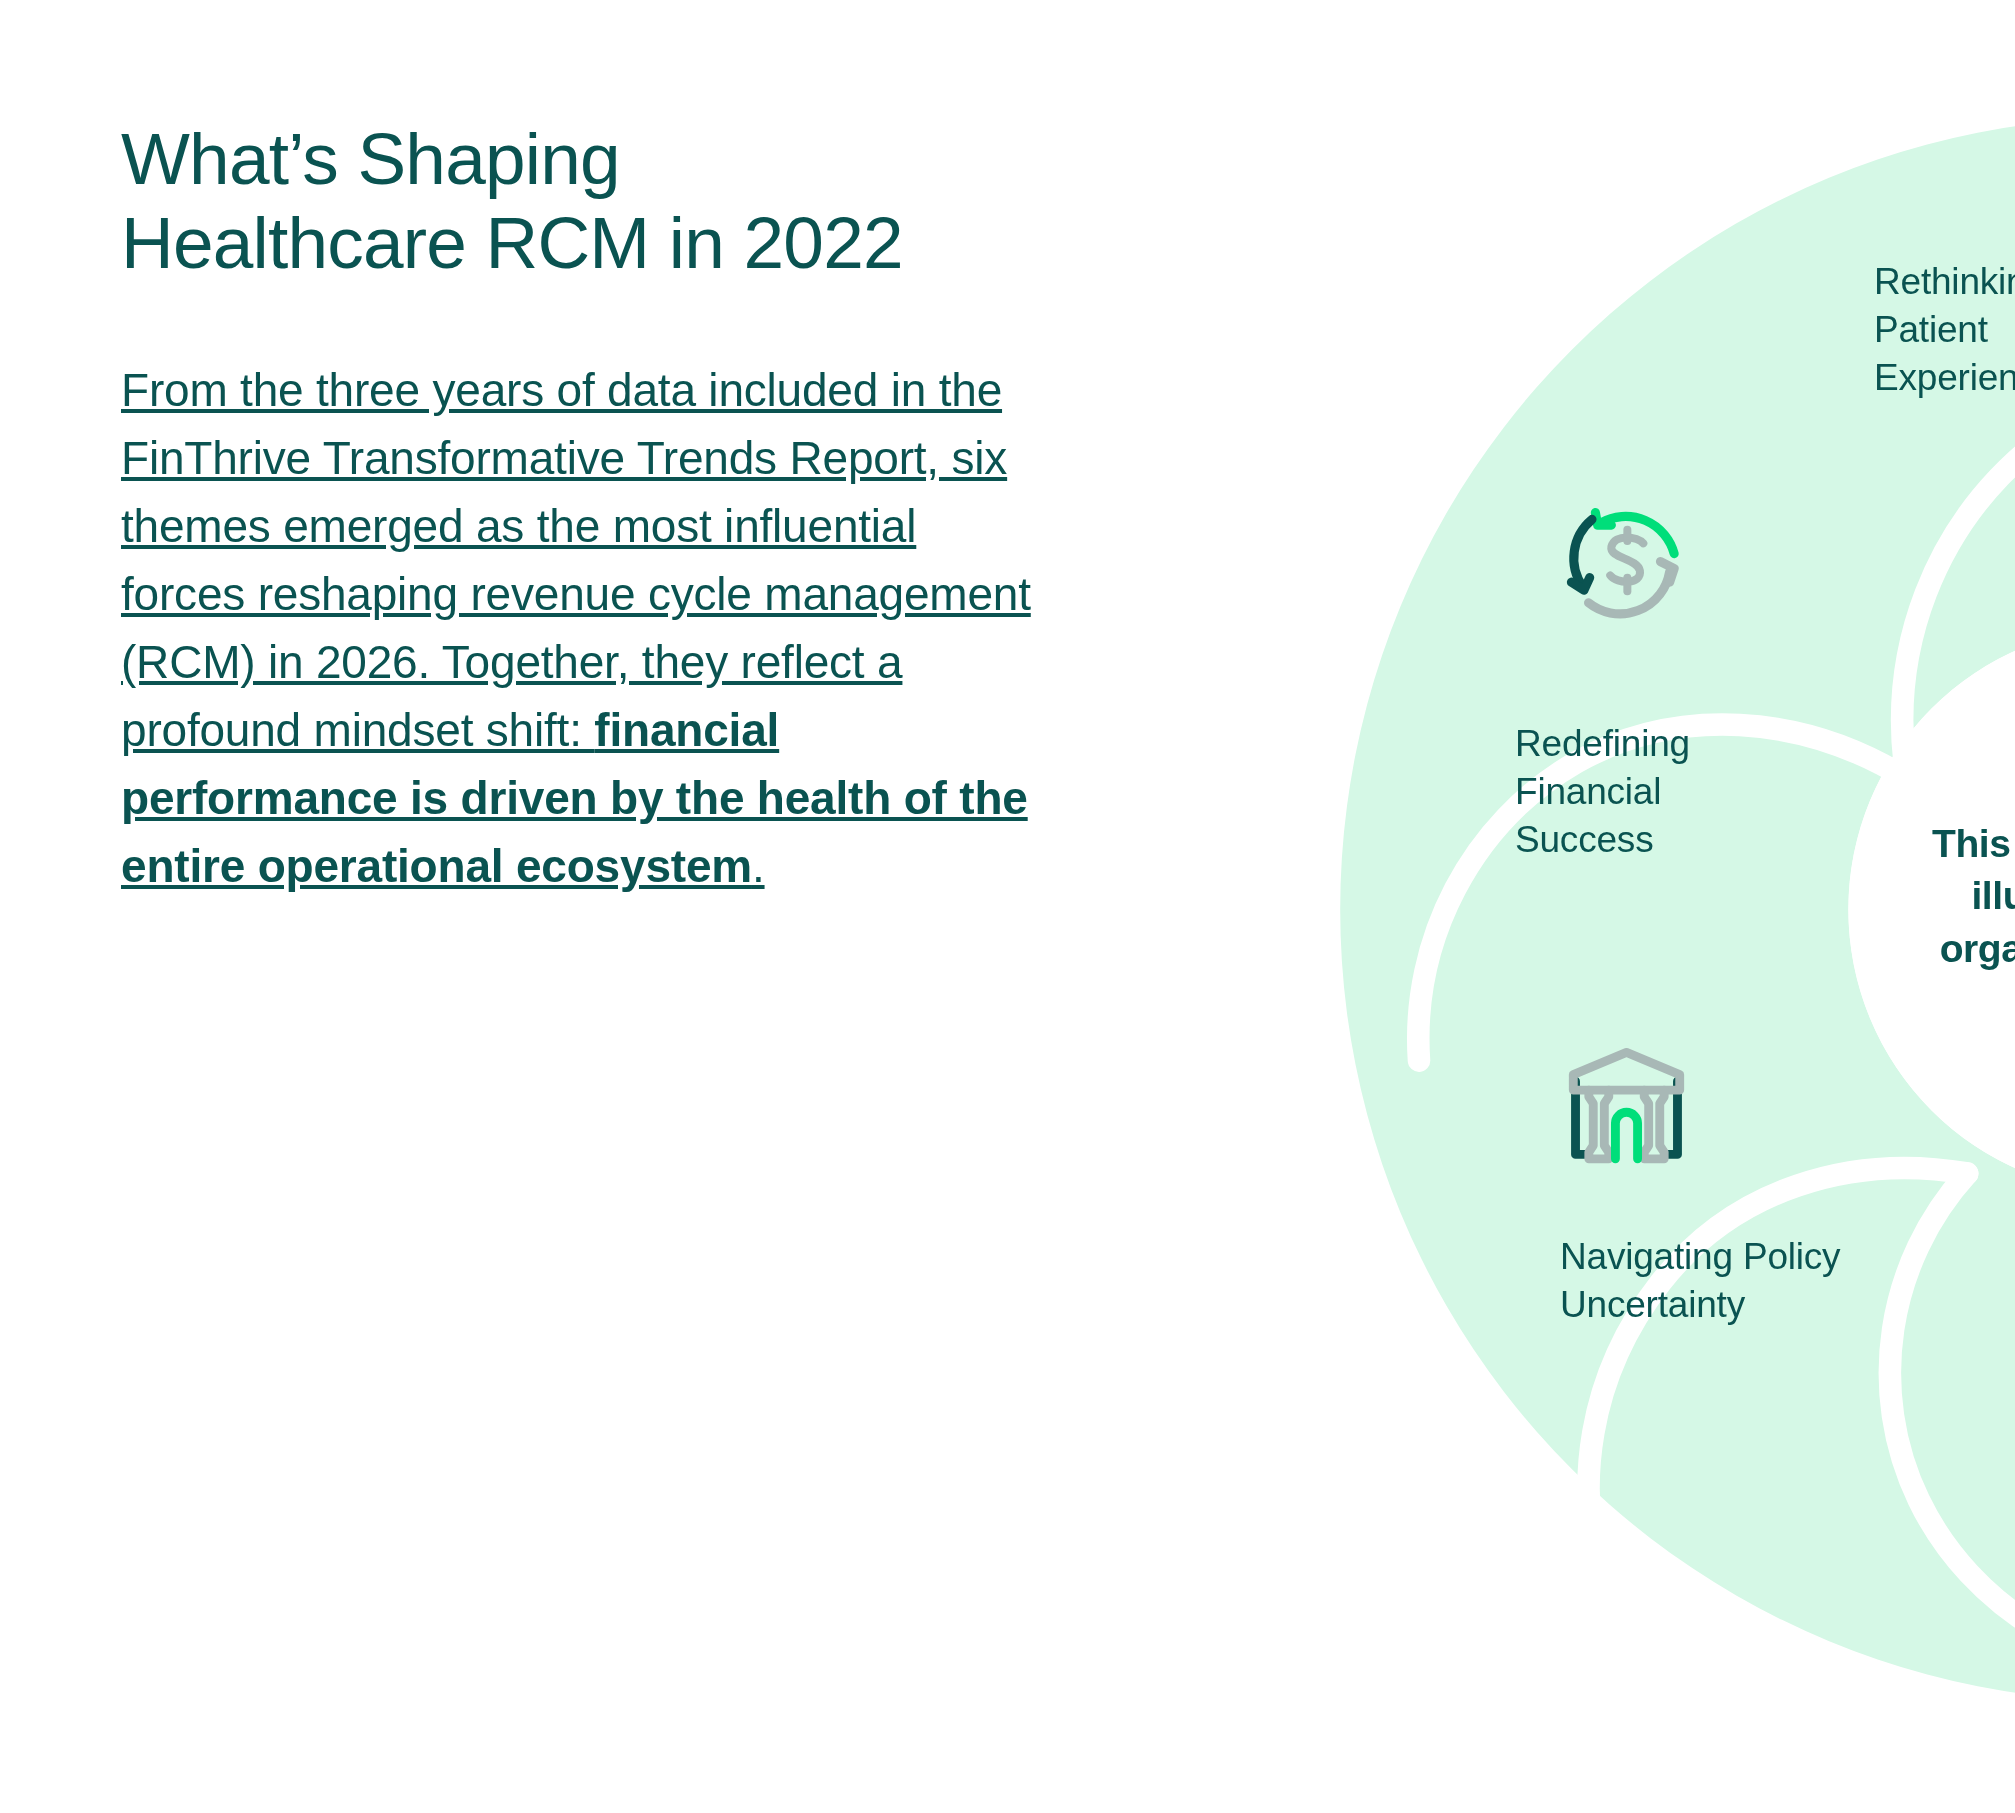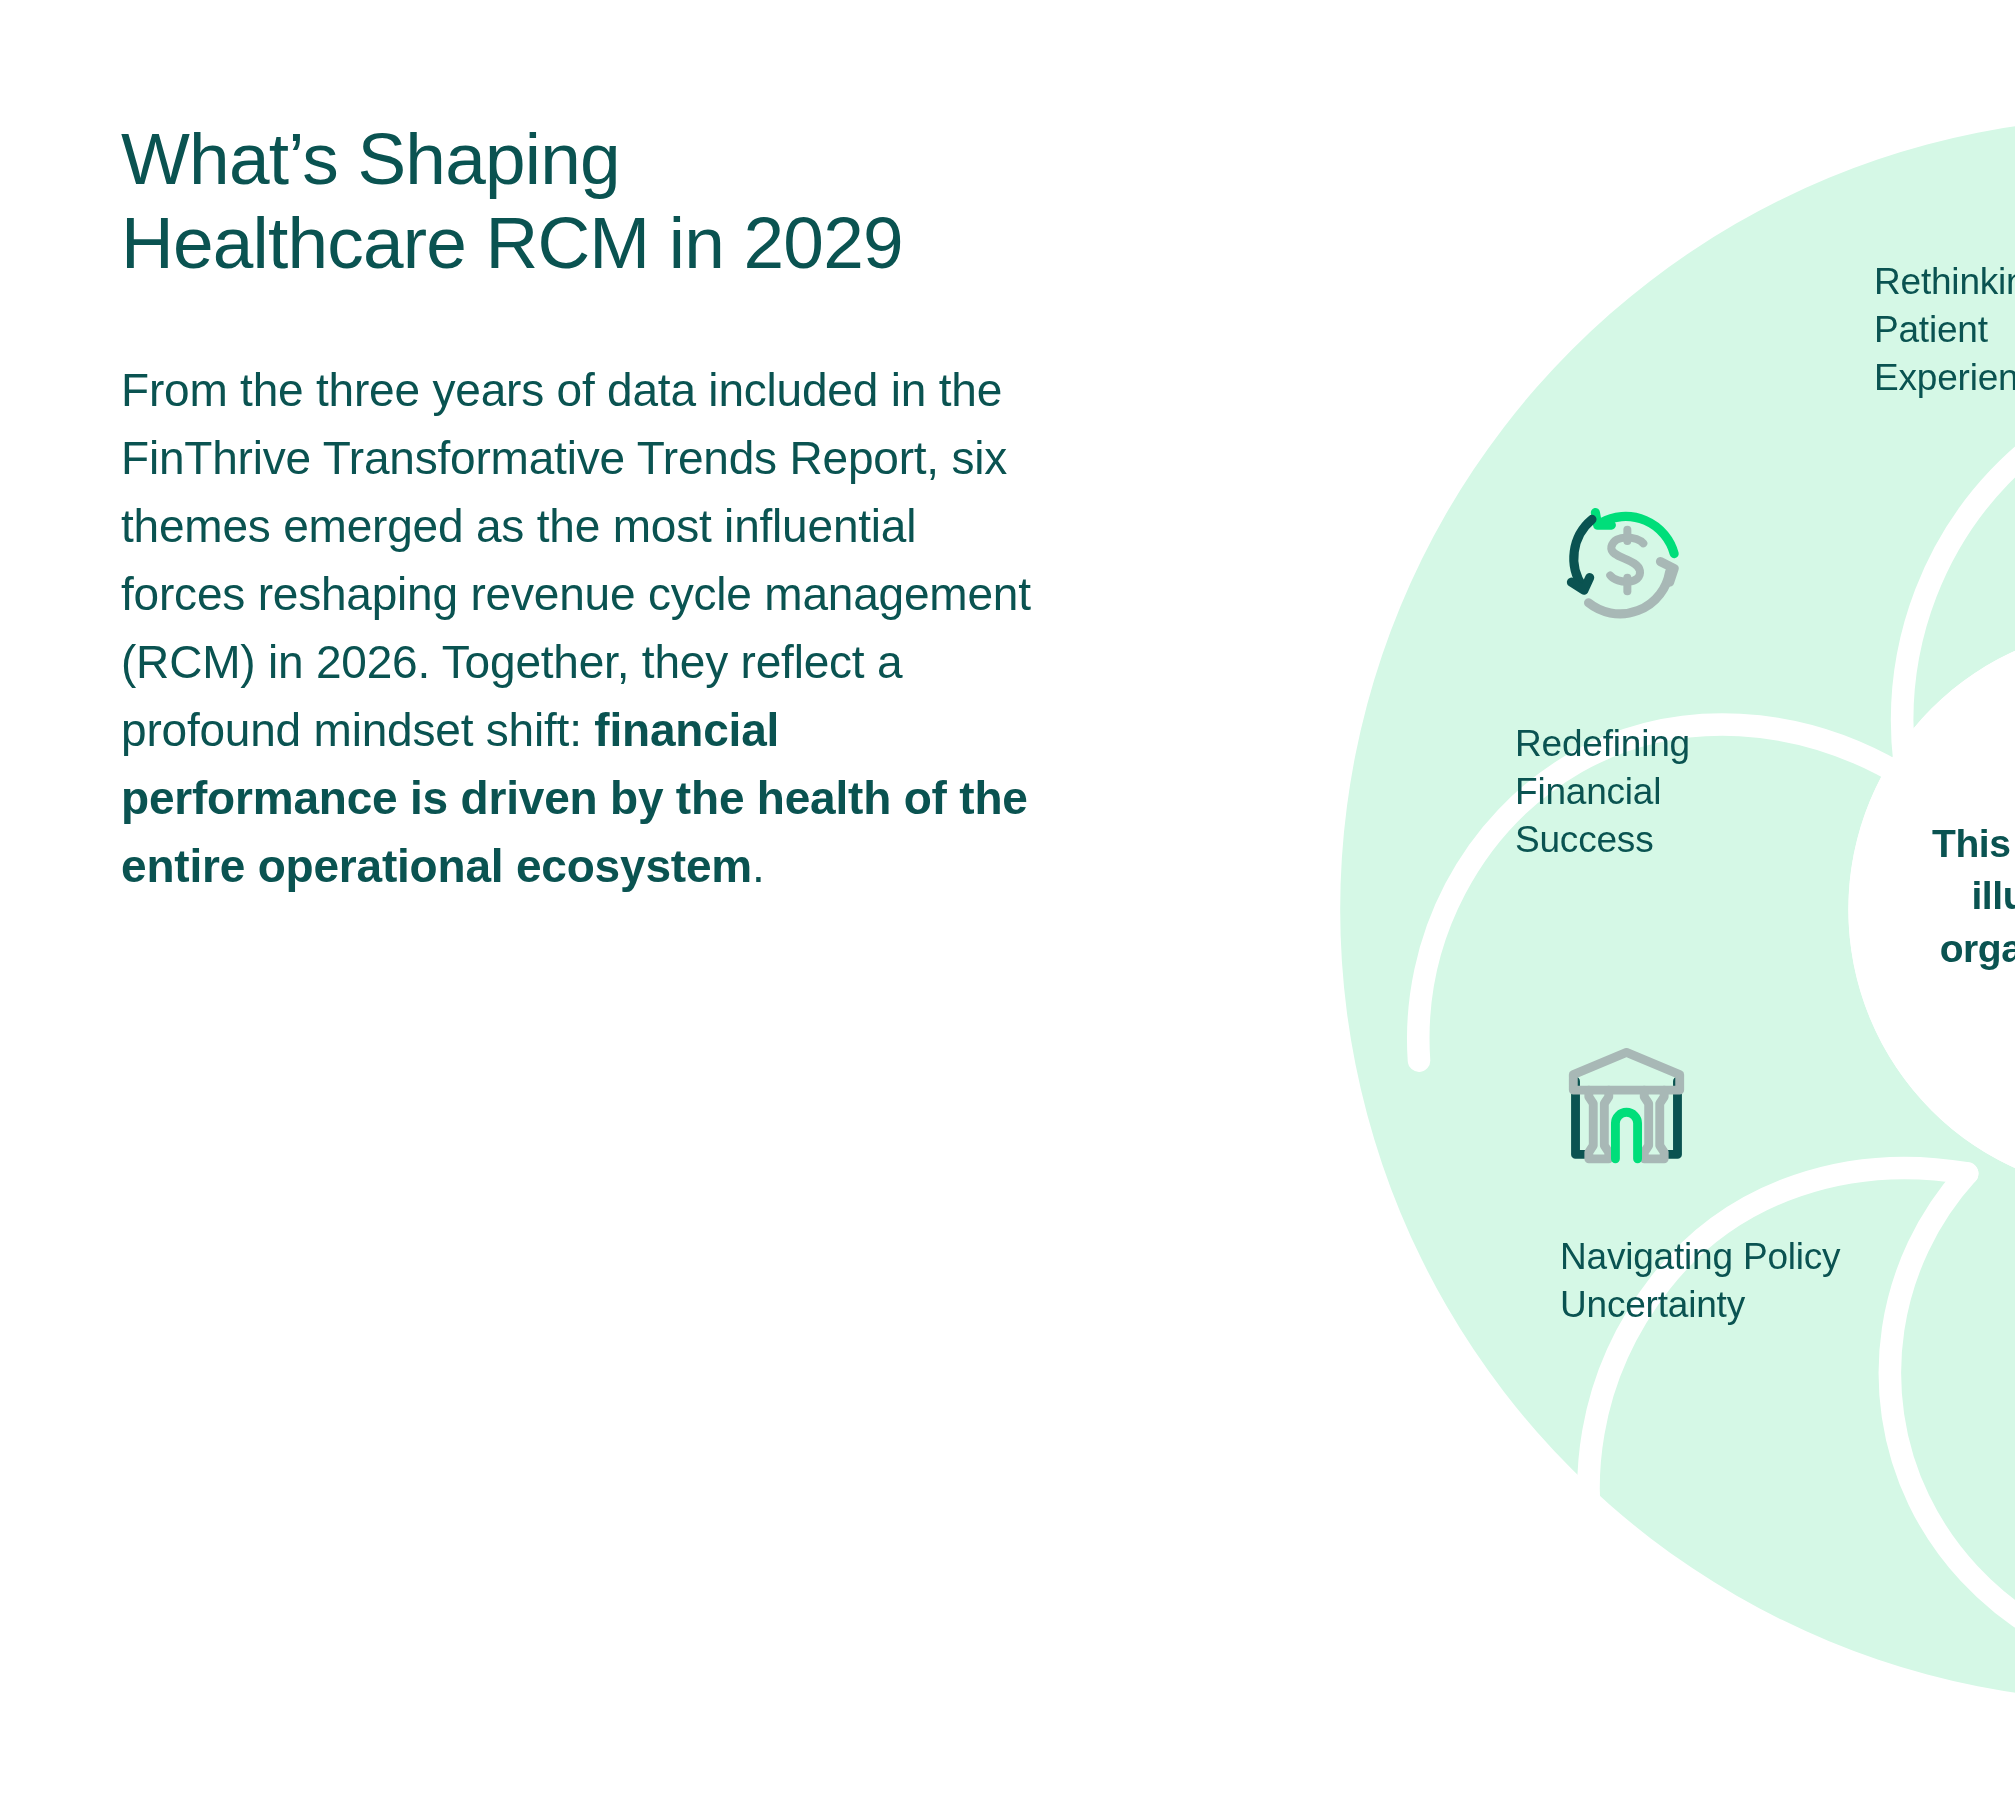--- a/index.html
+++ b/index.html
@@ -29,20 +29,21 @@
   }
   .body-copy{
     margin:0;
     margin-top:71px;
     color:#0A5351;
     font-size:46px;
     line-height:1.48;
     font-weight:400;
     letter-spacing:-0.2px;
     max-width:923px;
+    text-decoration:underline;
   }
   .body-copy .bold{font-weight:700;}
 
   
   .logo{
     position:absolute;
     left:121px; top:1624px;
     display:flex;align-items:center;gap:17px;
   }
   .logo-mark{
@@ -110,21 +111,21 @@
   #ic-policy    {left:1560px; top:1048px; width:133px;height:133px;}
   #ic-financial {left:1560px; top:500px; width:137px;height:137px;}
 </style>
 </head>
 <body>
 
 <div id="stage">
 
   <div class="left-col">
     <h1 class="headline">What’s Shaping
-Healthcare RCM in 2029</h1>
+Healthcare RCM in 2022</h1>
     <p class="body-copy"><span>From the three years of data included in the FinThrive Transformative Trends Report, six themes emerged as the most influential forces reshaping revenue cycle management (RCM) in 2026. Together, they reflect a profound mindset shift: </span><span class="bold">financial performance is driven by the health of the entire operational ecosystem</span><span>.</span></p>
   </div>
 
 
   <div class="diagram">
     <svg viewBox="0 0 4200 4200" xmlns="http://www.w3.org/2000/svg" aria-hidden="true">
       <defs>
 
         <mask id="petalMask" maskUnits="userSpaceOnUse" x="0" y="0" width="4200" height="4200">
           <rect x="0" y="0" width="4200" height="4200" fill="black"></rect>

